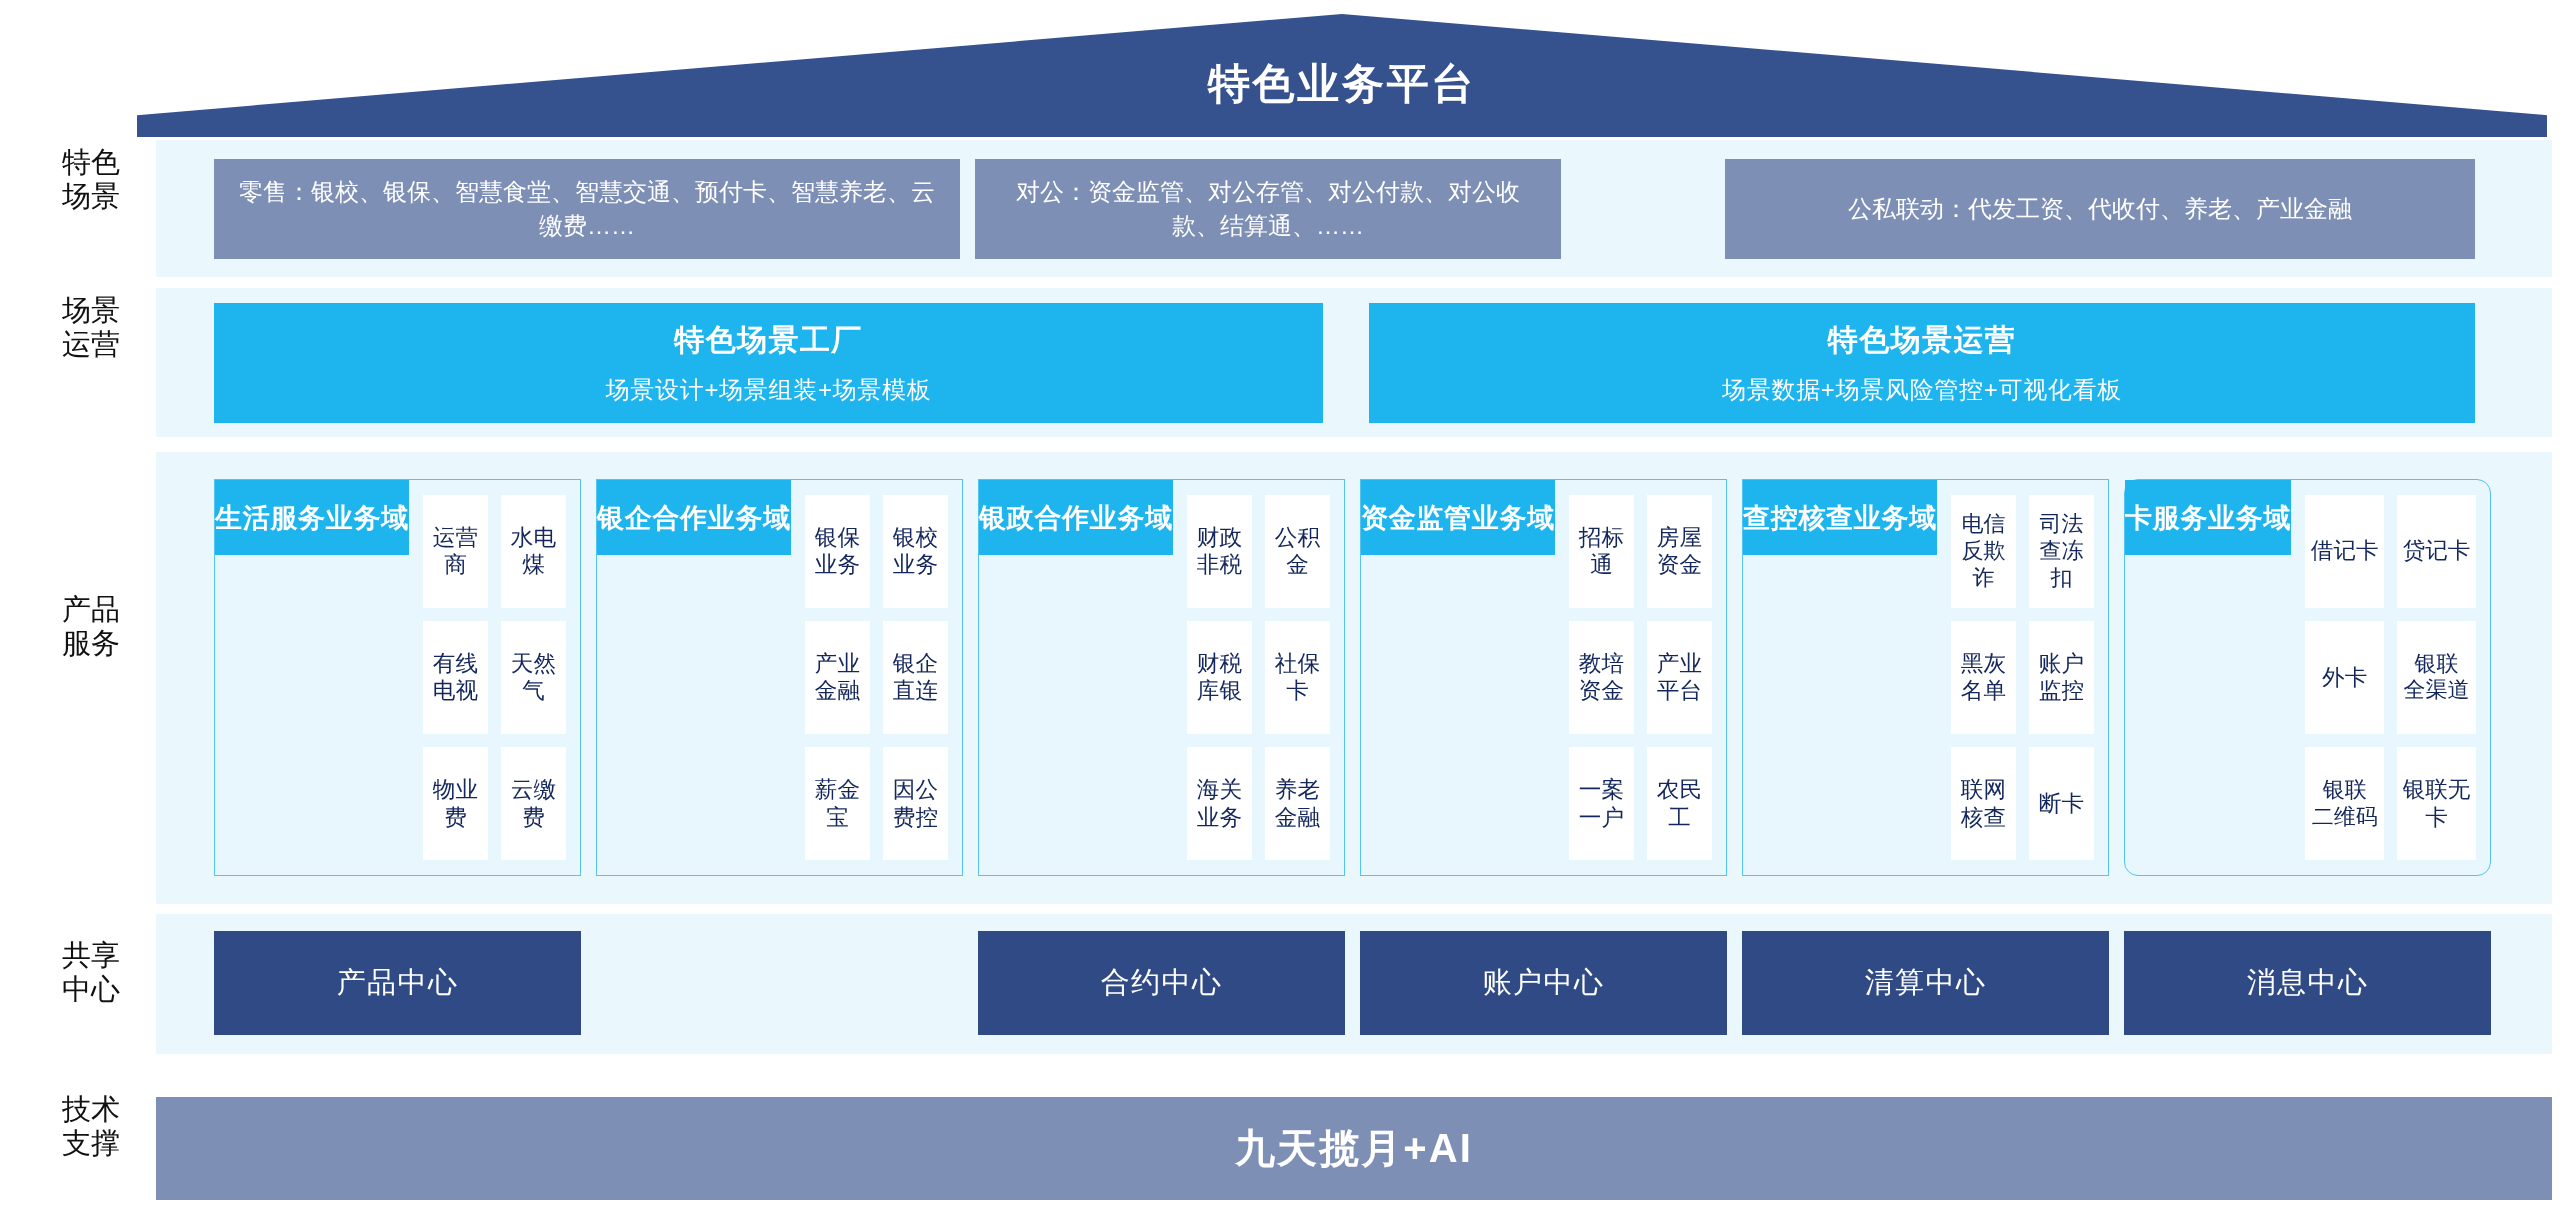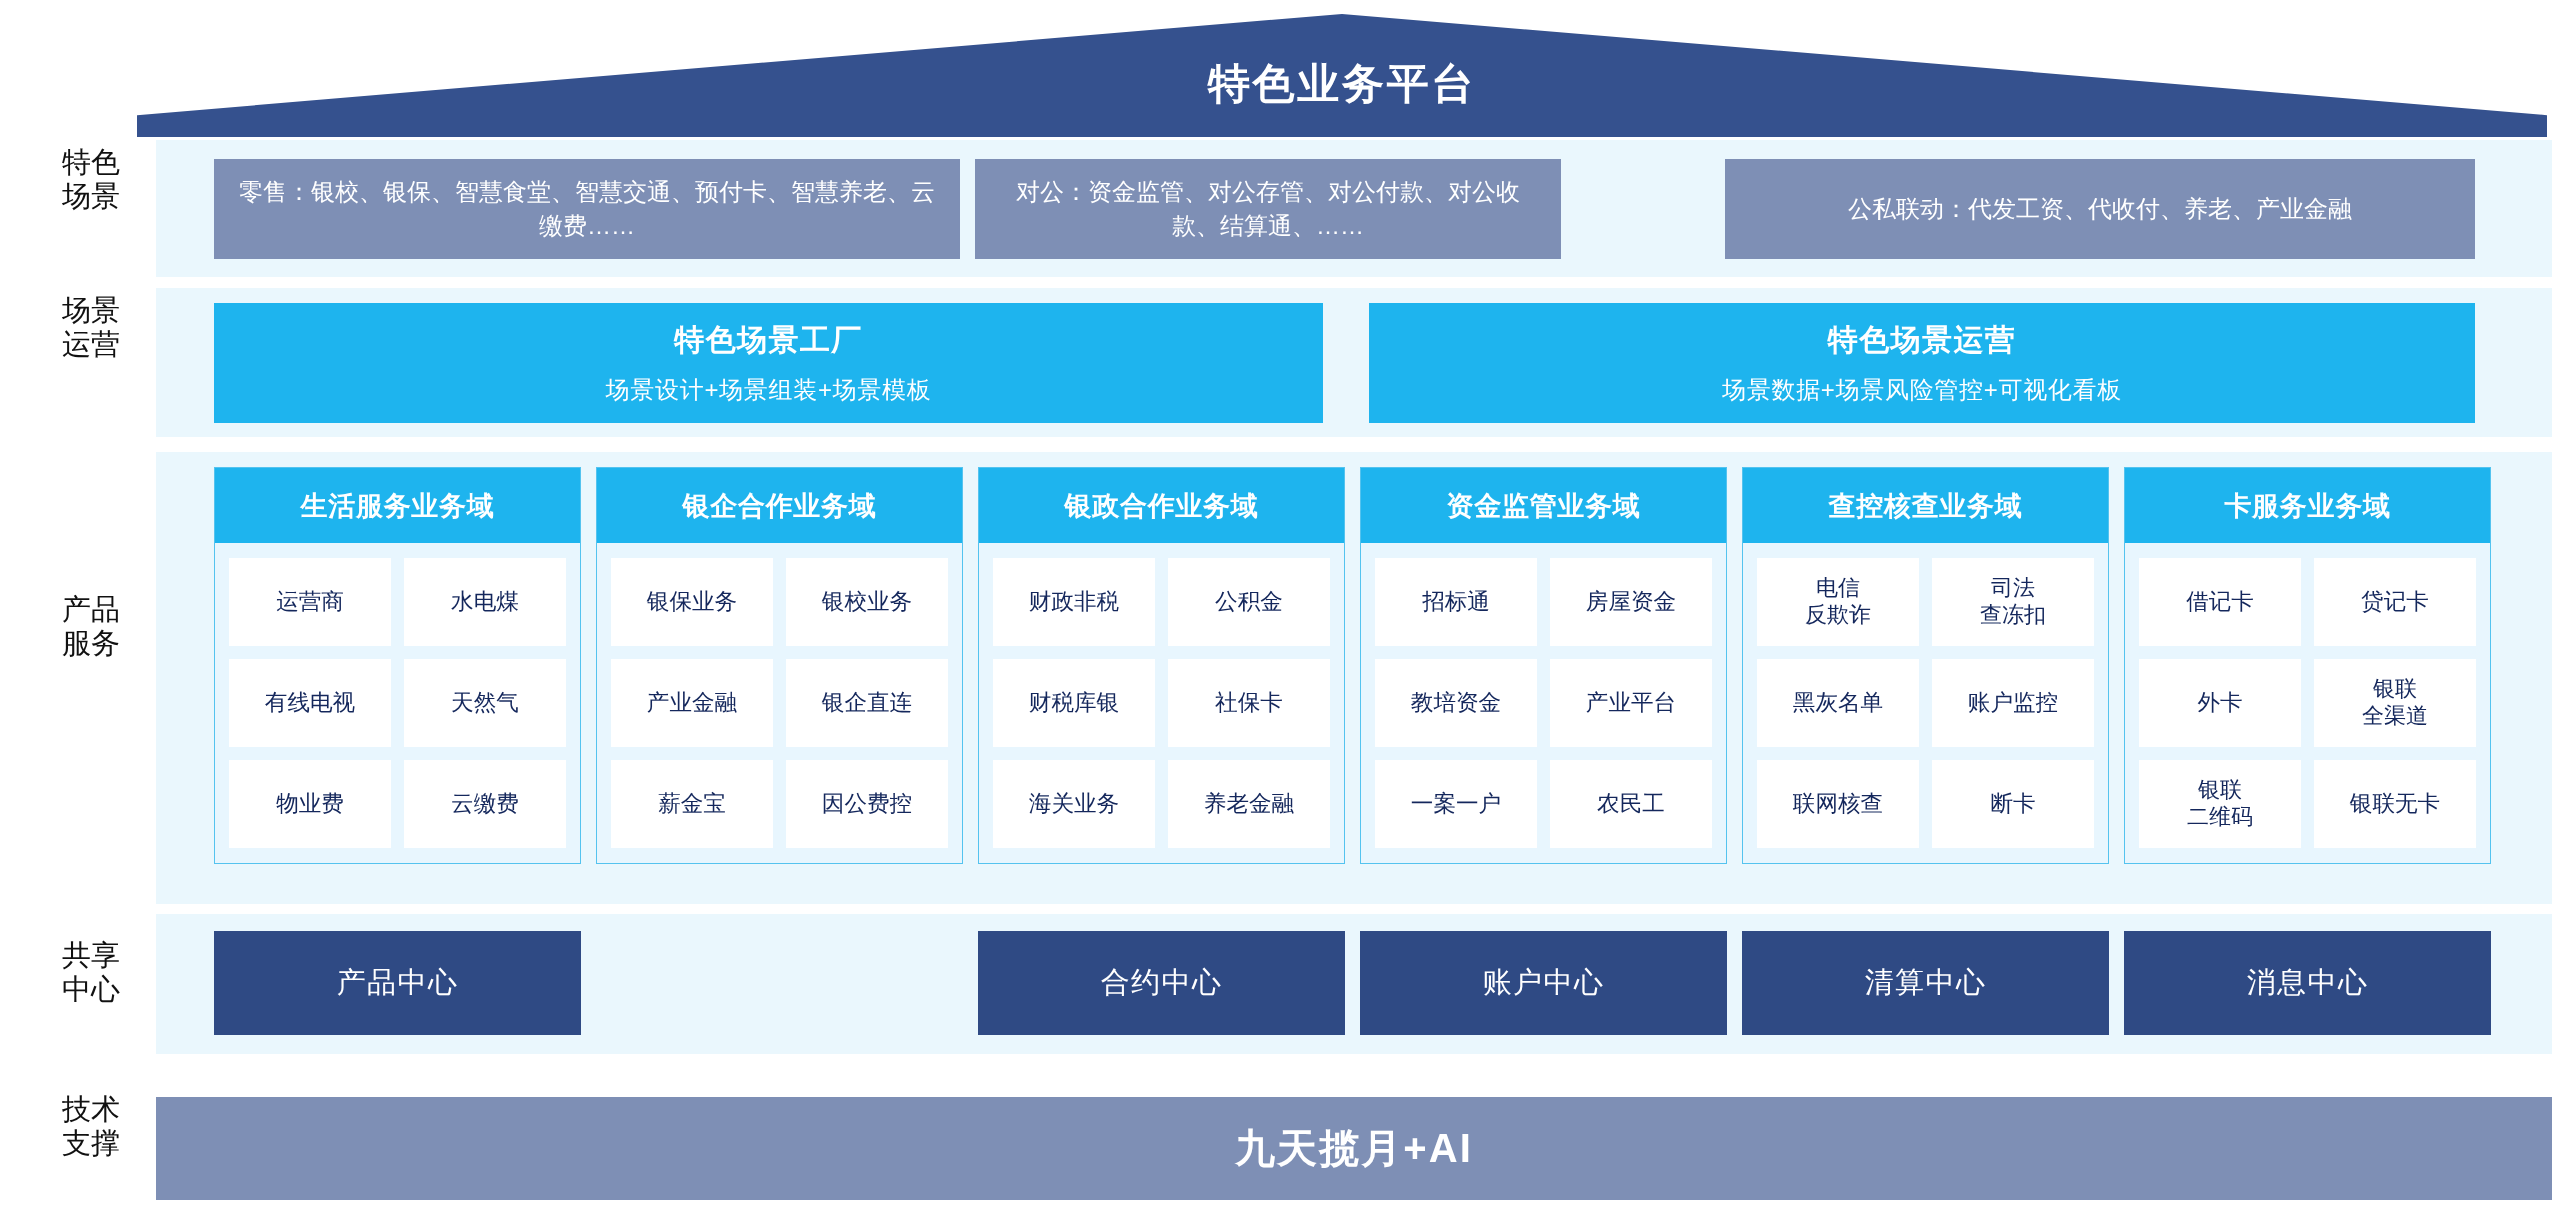--- a/index.html
+++ b/index.html
@@ -40,23 +40,23 @@
   .ops-box{
     position:absolute;background:#1eb4ee;color:#fff;
     display:flex;flex-direction:column;align-items:center;justify-content:center;
     text-align:center;box-sizing:border-box;
   }
   .ops-title{font-size:30px;font-weight:bold;letter-spacing:1.4px;margin-bottom:12.3px;}
   .ops-sub{font-size:24px;font-weight:400;letter-spacing:0.7px;}
 
   
   .domain-col{
-    position:absolute;top:467px;width:367px;height:397px;
+    position:absolute;top:479px;width:367px;height:397px;
     border:1.4px solid #54c3ef;background:#e8f6fe;box-sizing:border-box;
-    display:flex;flex-direction:column;
+    display:flex;flex-direction:row;
   }
   .domain-head{
     height:75px;background:#1eb4ee;color:#fff;
     display:flex;align-items:center;justify-content:center;
     font-size:27px;font-weight:bold;letter-spacing:0.7px;flex:0 0 auto;
   }
   .domain-grid{
     flex:1 1 auto;display:grid;
     grid-template-columns:1fr 1fr;grid-template-rows:1fr 1fr 1fr;
     gap:13.7px 12.3px;padding:15px 13.7px;box-sizing:border-box;
@@ -187,21 +187,21 @@
     <div class="domain-grid">
       <div class="domain-cell two-line">电信<br>反欺诈</div>
       <div class="domain-cell two-line">司法<br>查冻扣</div>
       <div class="domain-cell">黑灰名单</div>
       <div class="domain-cell">账户监控</div>
       <div class="domain-cell">联网核查</div>
       <div class="domain-cell">断卡</div>
     </div>
   </div>
 
-  <div class="domain-col" style="left:2124px;">
+  <div class="domain-col" style="left:2124px;border-radius:14px;">
     <div class="domain-head">卡服务业务域</div>
     <div class="domain-grid">
       <div class="domain-cell">借记卡</div>
       <div class="domain-cell">贷记卡</div>
       <div class="domain-cell">外卡</div>
       <div class="domain-cell two-line">银联<br>全渠道</div>
       <div class="domain-cell two-line">银联<br>二维码</div>
       <div class="domain-cell">银联无卡</div>
     </div>
   </div>

